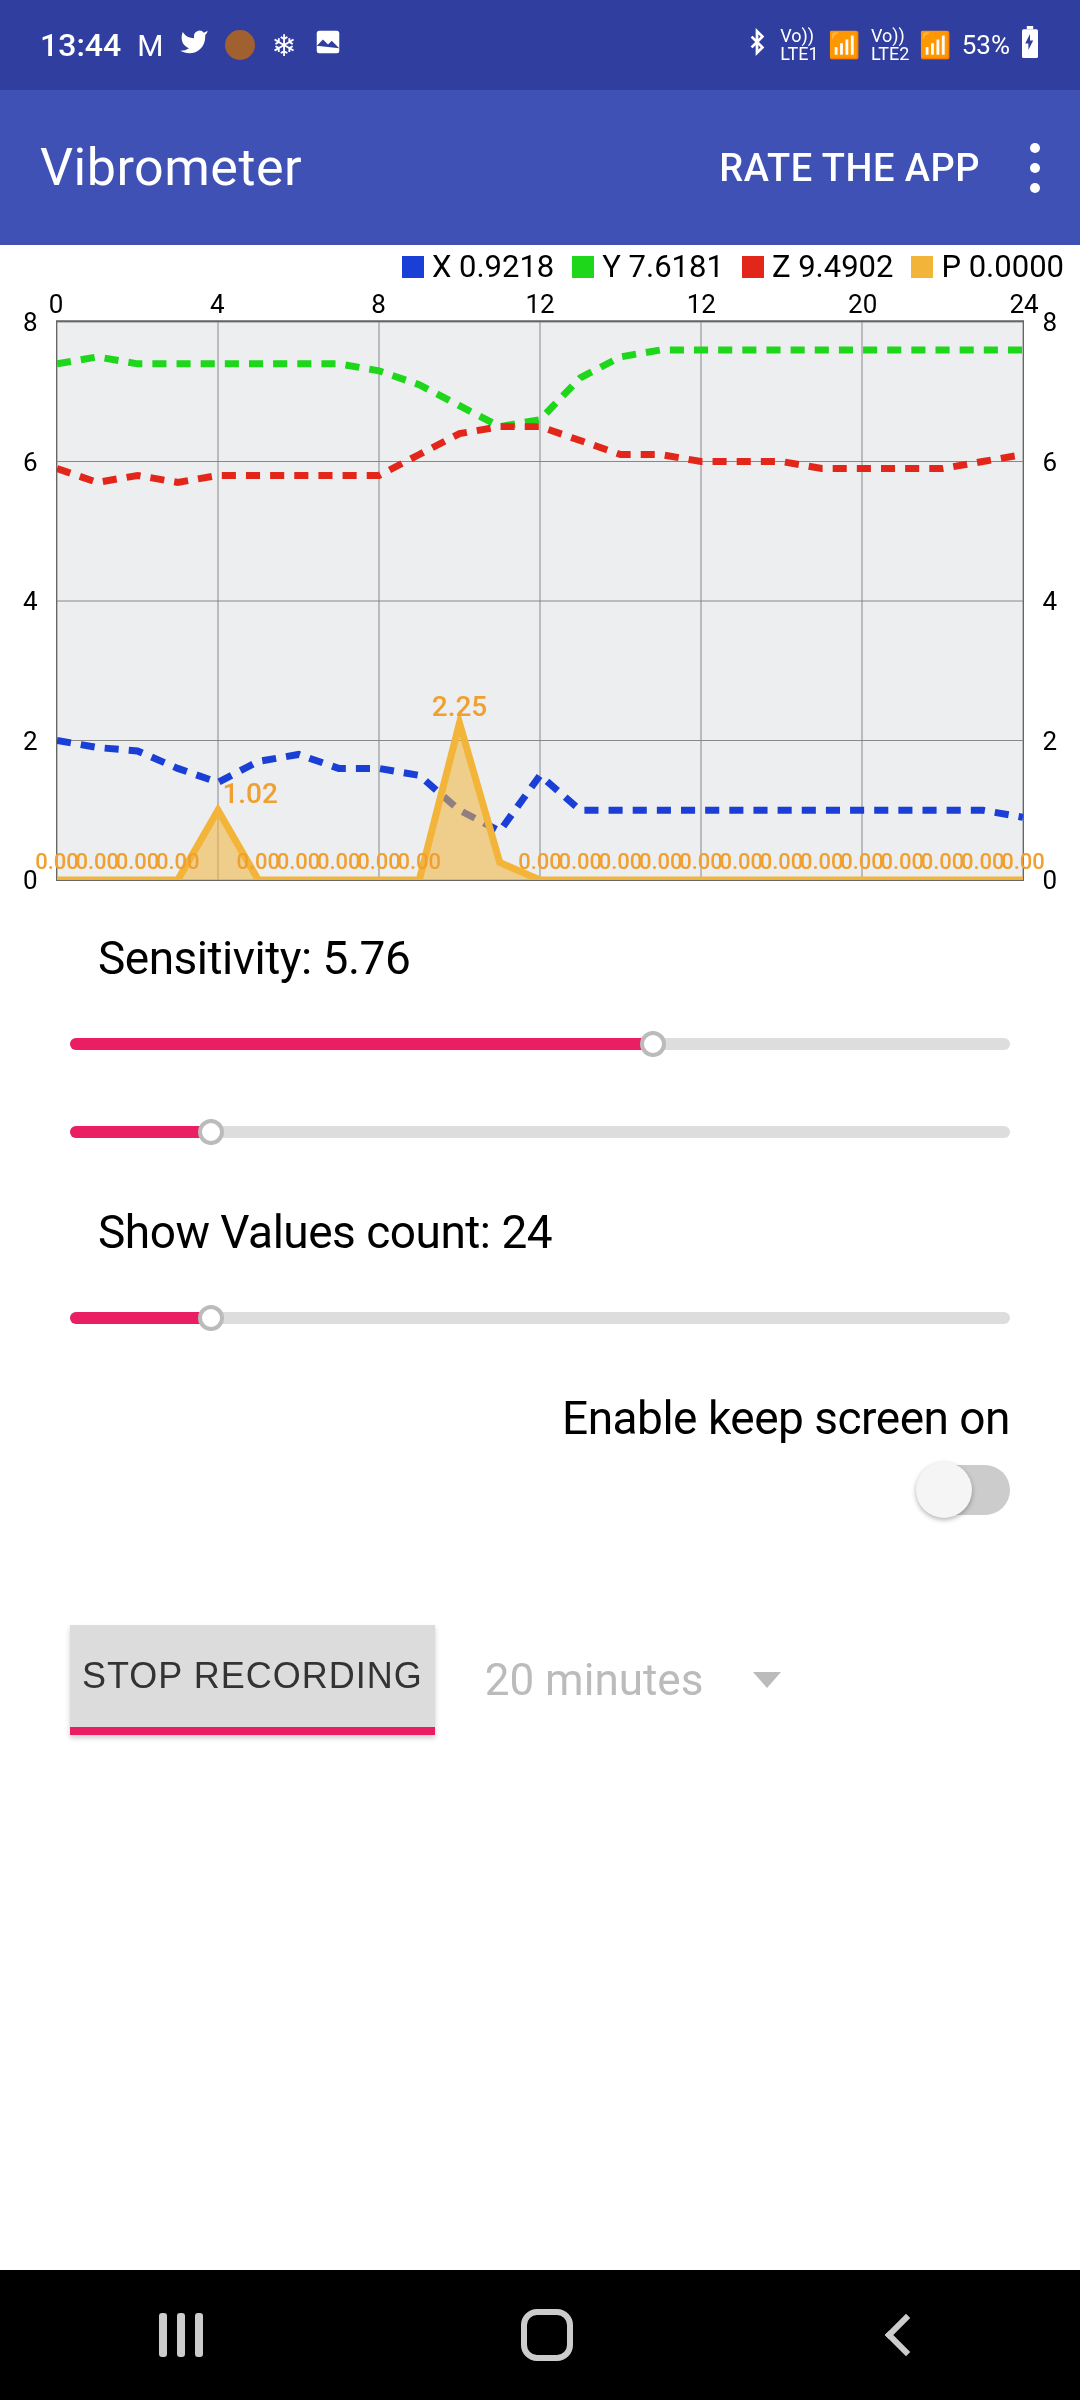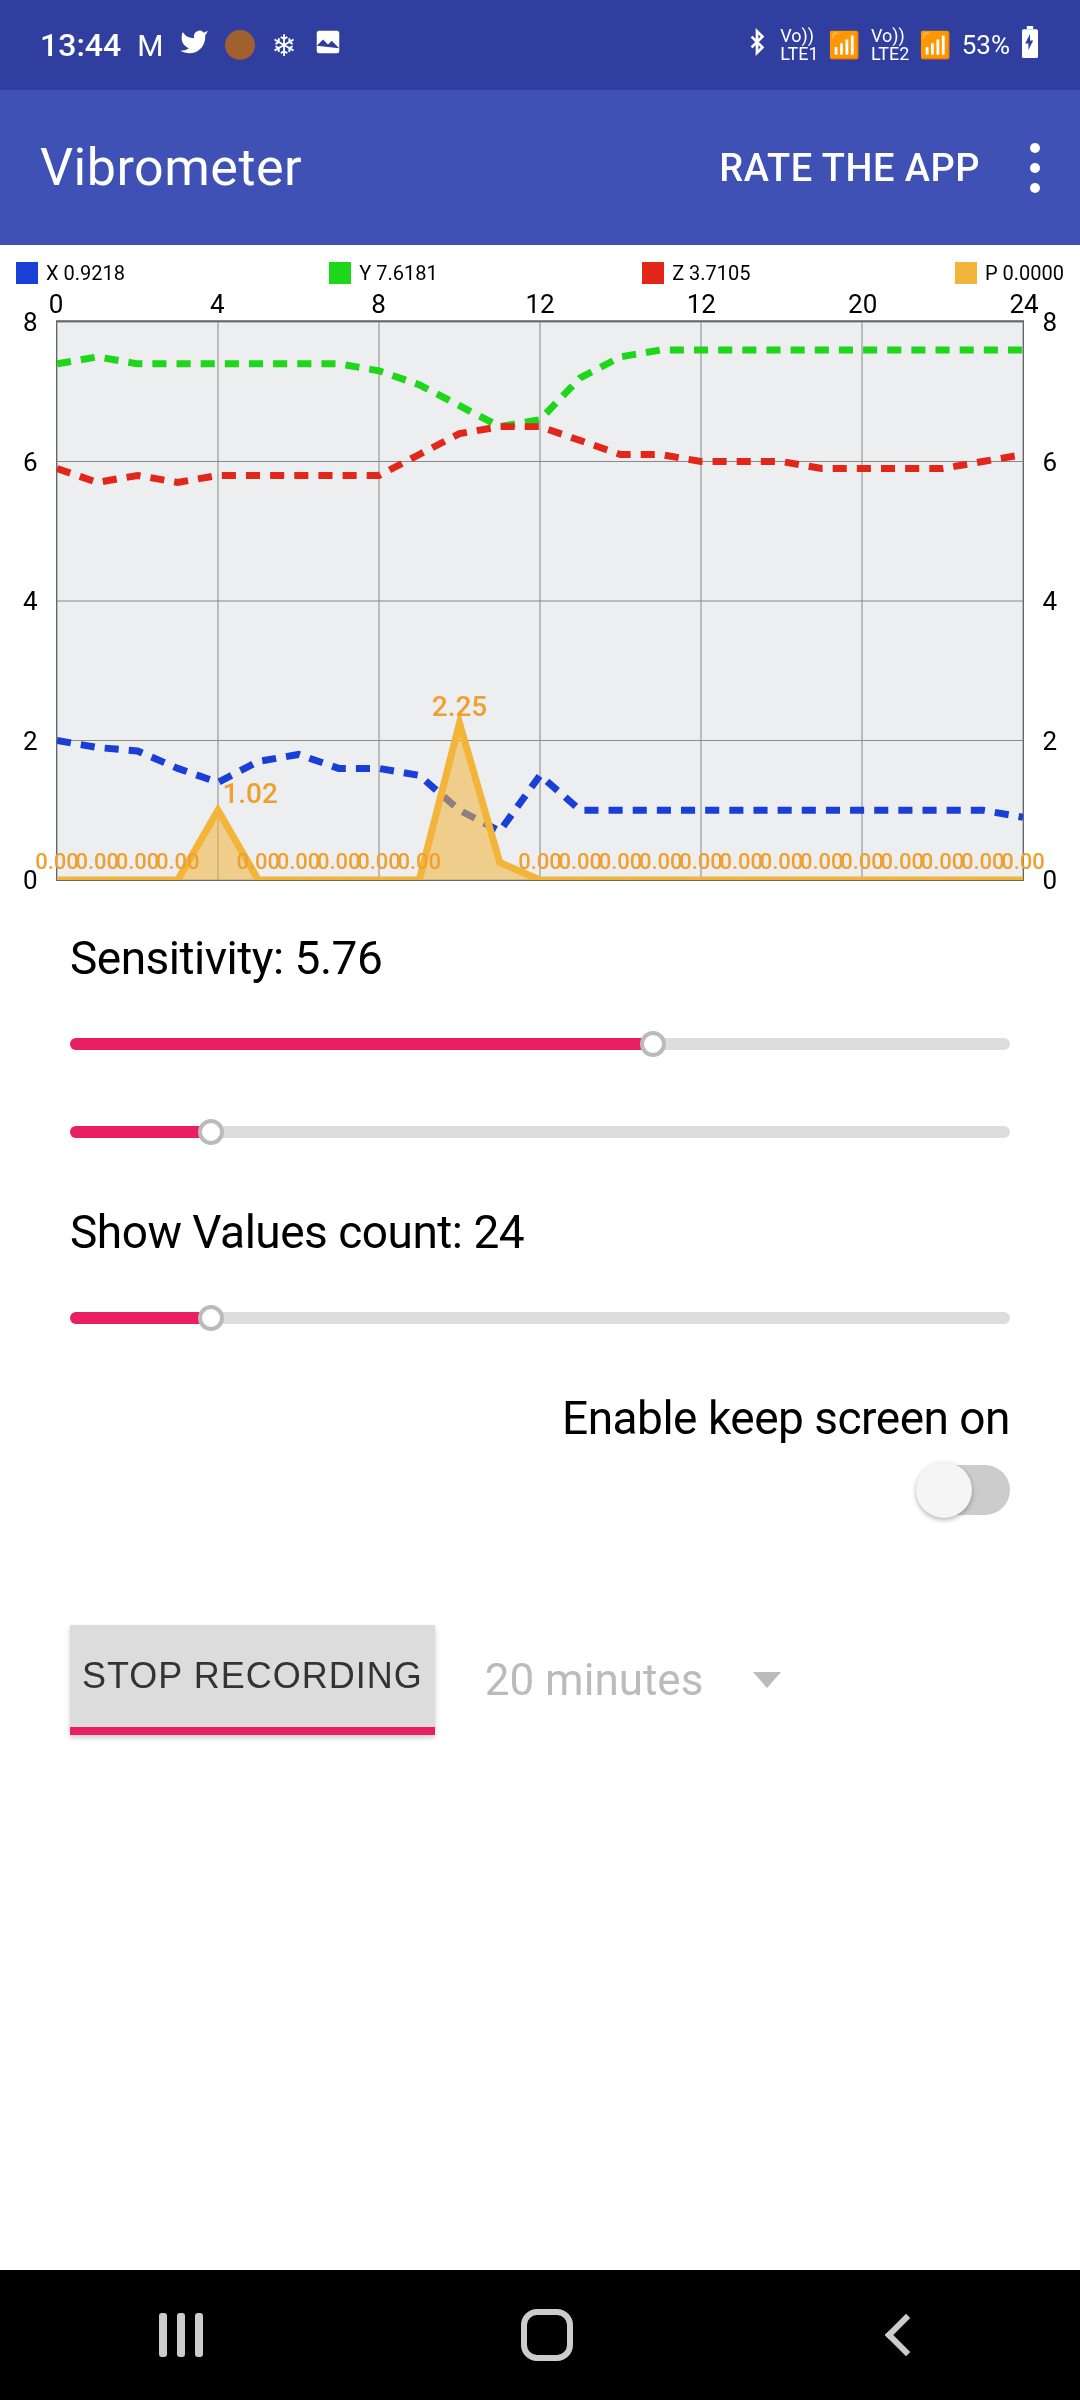--- a/index.html
+++ b/index.html
@@ -40,41 +40,41 @@
     padding: 0 40px 0 40px;
   }
   .app-title { font-size: 52px; font-weight: 400; letter-spacing: 0.5px; }
   .app-right { display:flex; align-items:center; gap: 50px; }
   .rate { font-size: 38px; font-weight: 500; letter-spacing: 0.5px; }
   .menu-dots { display:flex; flex-direction:column; gap:10px; }
   .menu-dots span { width:10px;height:10px;border-radius:50%;background:#fff; }
 
   
   .chart-wrap { padding: 0 16px; }
-  .chart-legend { height: 40px; display:flex; justify-content:space-between; align-items:flex-end; gap: 18px; font-size: 20px; }
+  .chart-legend { height: 40px; display:flex; justify-content:flex-end; align-items:flex-end; gap: 18px; font-size: 31px; }
   .legend-item { display:flex; align-items:center; gap:8px; }
   .legend-sw { width:22px;height:22px; display:inline-block; }
   .chart-ticks-top { position:relative; height: 36px; font-size:26px; color:#000; border-bottom:1px solid #888; margin: 0 40px; }
   .chart-ticks-top span { position:absolute; transform:translateX(-50%); top:4px; }
   .chart-body {
     position: relative;
     height: 560px;
     margin: 0 40px;
     border: 1px solid #666;
     background: #eceef0;
   }
   .ylabel-left, .ylabel-right { position:absolute; font-size:26px; color:#000; }
   .ylabel-left { left:-34px; transform:translateY(-50%); }
   .ylabel-right { right:-34px; transform:translateY(-50%); }
   .p-annot { position:absolute; font-size:28px; color:#f0a030; font-weight:500; transform:translate(-50%,-100%); }
   .chart-svg { position:absolute; inset:0; width:100%; height:100%; }
 
   
   .settings { padding: 50px 70px 0 70px; }
-  .setting-label { font-size: 46px; font-weight:400; color:#000; letter-spacing:-0.5px; }
+  .setting-label { font-size: 46px; font-weight:400; color:#000; letter-spacing:-0.5px;margin-left:28px; }
   .slider { position:relative; height: 30px; margin: 44px 0 58px 0; }
   .slider-track { position:absolute; top:50%; left:0; right:0; height:12px; background:#ddd; transform:translateY(-50%); border-radius:6px; }
   .slider-fill { position:absolute; top:50%; left:0; height:12px; background:#e91e63; transform:translateY(-50%); border-radius:6px; }
   .slider-thumb { position:absolute; top:50%; width:26px;height:26px;border-radius:50%;background:#fff; border:4px solid #bbb; transform:translate(-50%,-50%); }
 
   .toggle-row { display:flex; align-items:flex-end; gap: 20px; margin-top: 50px; flex-direction: column; }
   .toggle { width:90px; height:50px; border-radius:30px; background:#ccc; position:relative; }
   .toggle-knob { width:56px;height:56px;border-radius:50%;background:#f5f5f5; position:absolute; left:-4px; top:-3px; box-shadow:0 2px 5px rgba(0,0,0,0.3); }
 
   .rec-row { display:flex; align-items:center; gap: 50px; margin-top: 110px; }
@@ -160,21 +160,21 @@
       <div class="legend-item">
         <span class="legend-sw" style="background:#1a3fd6"></span>
         <span>X 0.9218</span>
       </div>
       <div class="legend-item">
         <span class="legend-sw" style="background:#1ed61a"></span>
         <span>Y 7.6181</span>
       </div>
       <div class="legend-item">
         <span class="legend-sw" style="background:#e3261a"></span>
-        <span>Z 3.7105</span>
+        <span>Z 9.4902</span>
       </div>
       <div class="legend-item">
         <span class="legend-sw" style="background:#f3b43a"></span>
         <span>P 0.0000</span>
       </div>
     </div>
   <div class="chart-ticks-top" id="xticks">
       <span style="left: 0%;">0</span>
       <span style="left: 16.6667%;">4</span>
       <span style="left: 33.3333%;">8</span>

